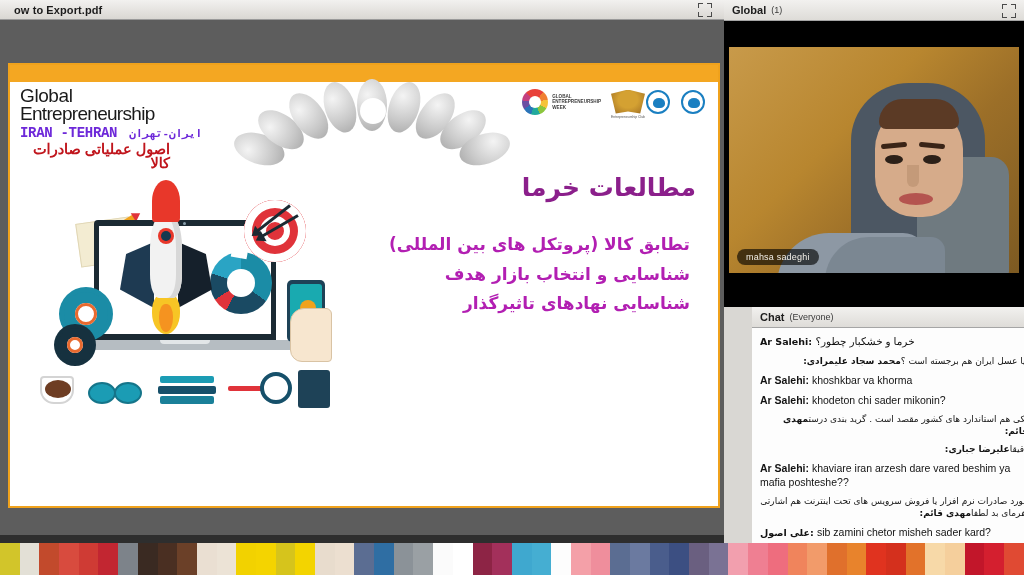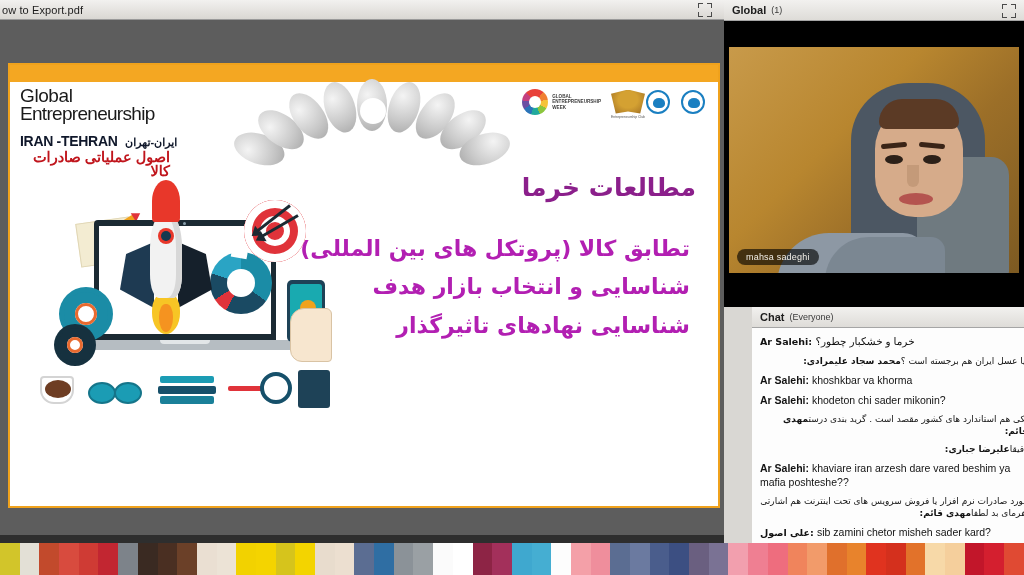--- a/index.html
+++ b/index.html
@@ -17,22 +17,22 @@
     background: #2e2e2e;
   }
   .titlebar {
     position: relative;
     height: 20px;
     background: linear-gradient(to bottom,#f2f1ef 0%,#e6e4e1 50%,#d9d7d3 100%);
     border-bottom: 1px solid #9a9a9a;
     display: flex; align-items: center;
   }
   .titlebar .title {
-    font-size: 11px; color: #1c1c1c; font-weight: 400;
-    padding-left: 2px; letter-spacing: .1px; white-space: nowrap;
+    font-size: 11px; color: #1c1c1c; font-weight: 700;
+    padding-left: 14px; letter-spacing: .1px; white-space: nowrap;
   }
   .expand-icon {
     position: absolute; right: 12px; top: 3px;
     width: 14px; height: 14px; cursor: pointer;
   }
   .expand-icon span {
     position: absolute; width: 5px; height: 5px; border: 1.6px solid #4a4a4a;
   }
   .expand-icon .e1 { left:0; top:0; border-right:none; border-bottom:none; }
   .expand-icon .e2 { right:0; top:0; border-left:none; border-bottom:none; }
@@ -64,22 +64,23 @@
   
   .gew-title {
     position:absolute; left:10px; top:22px; width:210px;
     color:#1a1a1a; line-height:0.96;
   }
   .gew-l1 { font-size:19px; font-weight:400; letter-spacing:-.4px; }
   .gew-l2 { font-size:19px; font-weight:400; letter-spacing:-.7px; }
   .gew-l3 { font-size:19px; font-weight:400; letter-spacing:-.4px; }
   .gew-l3 .yr { font-size:12.5px; font-weight:400; letter-spacing:0; }
   .gew-iran {
-    margin-top:12px; font-size:14px; font-weight:700; color:#0f172a;
+    margin-top:4px; font-size:14px; font-weight:700; color:#6d28d9;
     letter-spacing:-.3px;
+    font-family:Liberation Mono, monospace;
   }
   .gew-iran .fa { font-size:11px; font-weight:700; margin-left:4px; }
   .gew-sub {
     margin-top:2px; font-size:14.5px; font-weight:700; color:#c0151c;
     direction:rtl; text-align:right; width:150px; margin-left:0;
   }
 
   
   .flower { position:absolute; left:255px; top:14px; width:215px; height:85px; }
   .flower .petal {
@@ -298,21 +299,21 @@
 
   
   .fa-title {
     position:absolute; right:22px; top:108px;
     font-size:25px; font-weight:700; color:#8b1f8b; direction:rtl;
     font-family:"DejaVu Sans", sans-serif;
   }
   .fa-lines {
     position:absolute; right:28px; top:165px; width:430px;
     direction:rtl; text-align:right; color:#b21fb2;
-    font-size:22px; font-weight:700; line-height:1.74;
+    font-size:17px; font-weight:700; line-height:1.74;
     font-family:"DejaVu Sans", sans-serif;
   }
 
   
   .slide-foot {
     position:absolute; left:0; bottom:0; width:100%; height:34px;
     border-top:1px solid #e4e4e4;
   }
   .social { position:absolute; left:10px; top:9px; display:flex; gap:18px; align-items:center; }
   .social-item { display:flex; align-items:center; gap:4px; }

